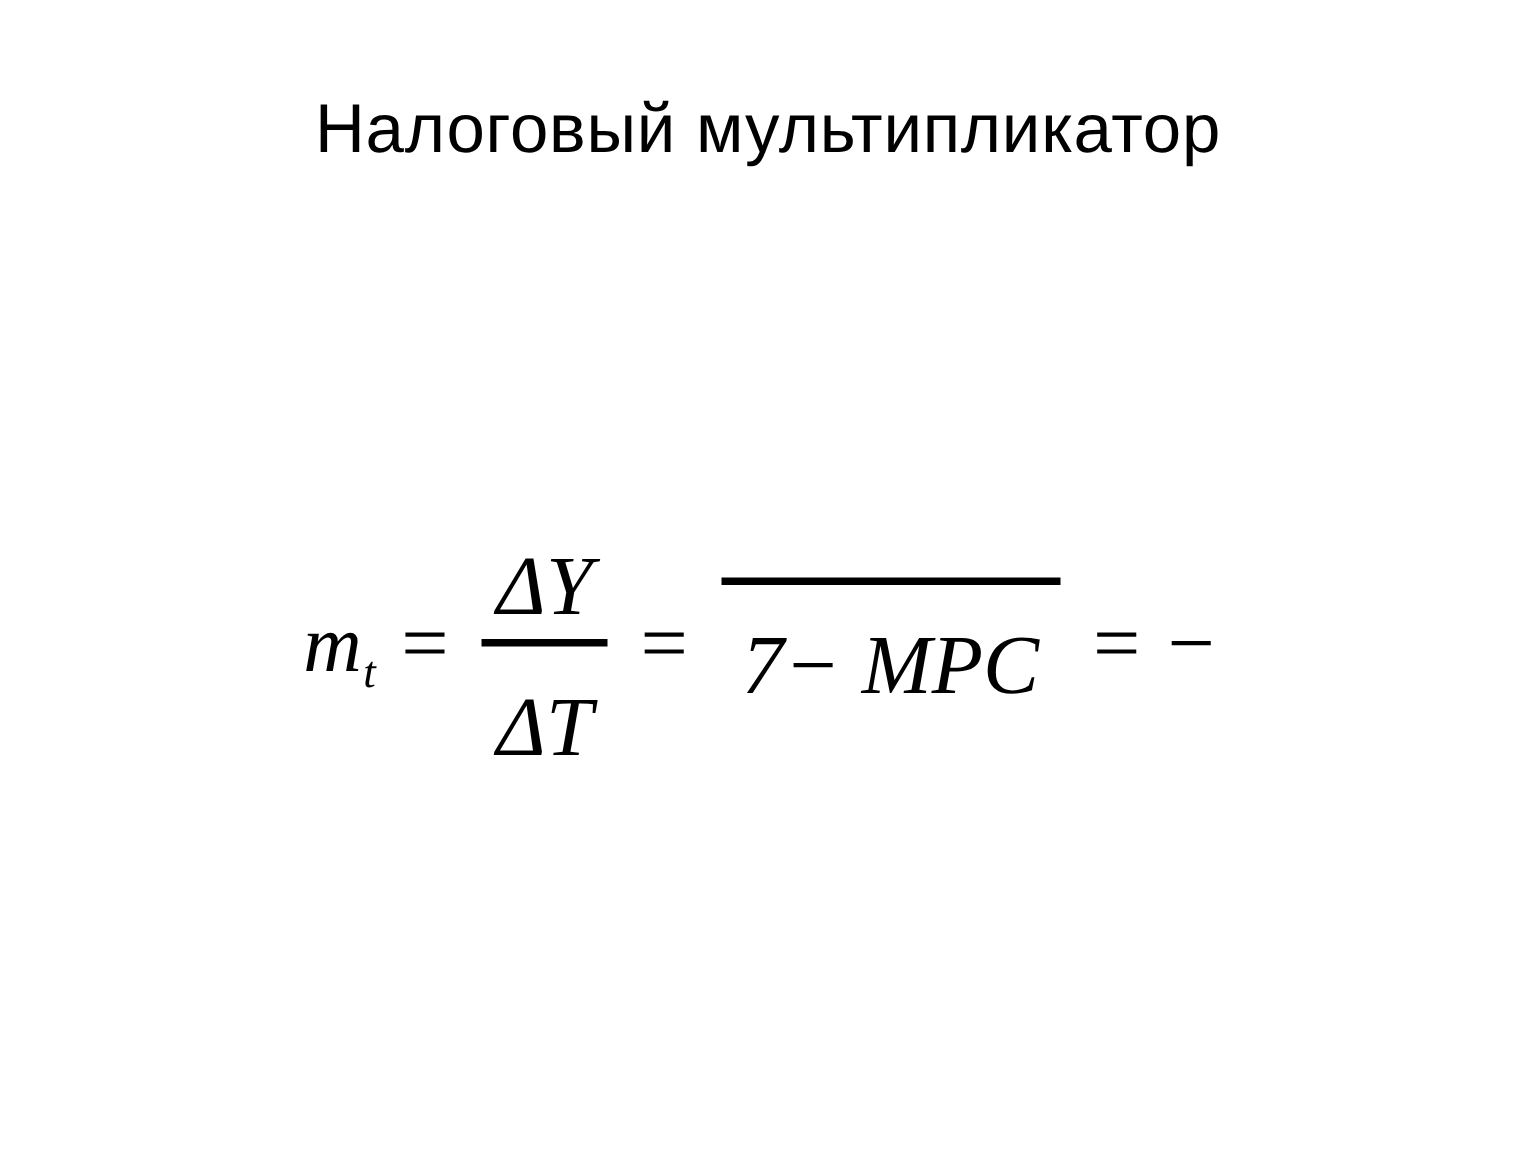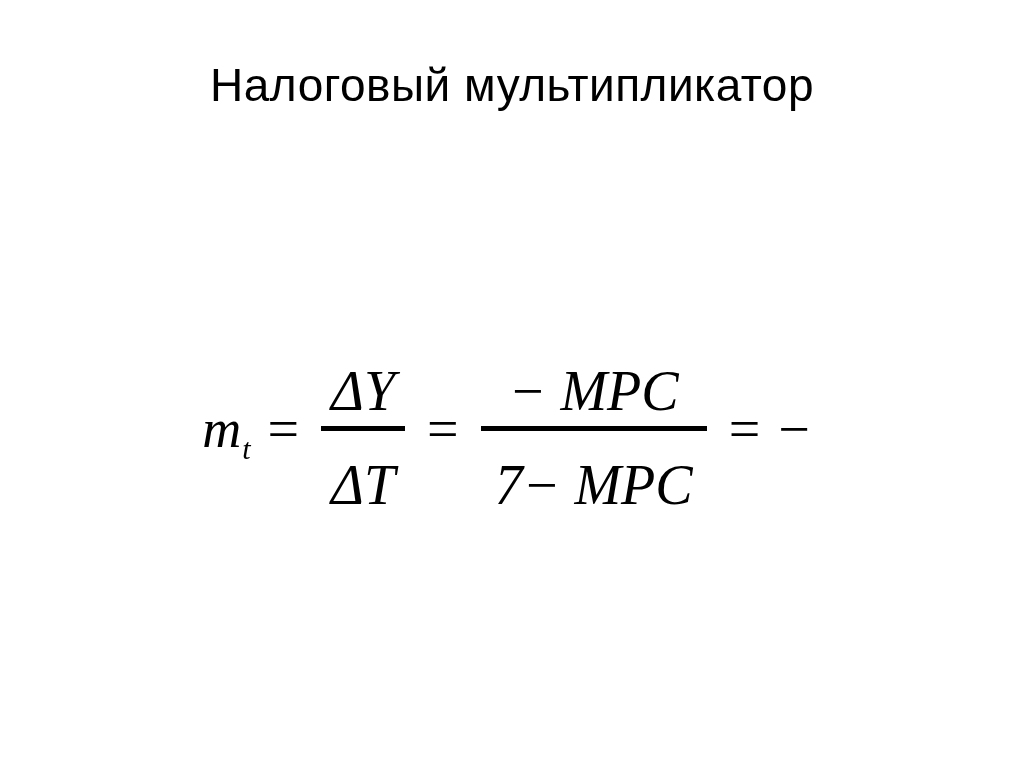--- a/index.html
+++ b/index.html
@@ -130,21 +130,20 @@
 
       <span class="frac">
         <span class="num">ΔY</span>
         <span class="bar"></span>
         <span class="den">ΔT</span>
       </span>
 
       <span class="eq">=</span>
 
       <span class="frac wide">
-        <span class="num">− MPC</span>
         <span class="bar"></span>
         <span class="den">7− MPC</span>
       </span>
 
       <span class="eq">=</span>
 
       <span class="minus-lead">−</span>
 
       <span class="frac">
         <span class="bar"></span>

